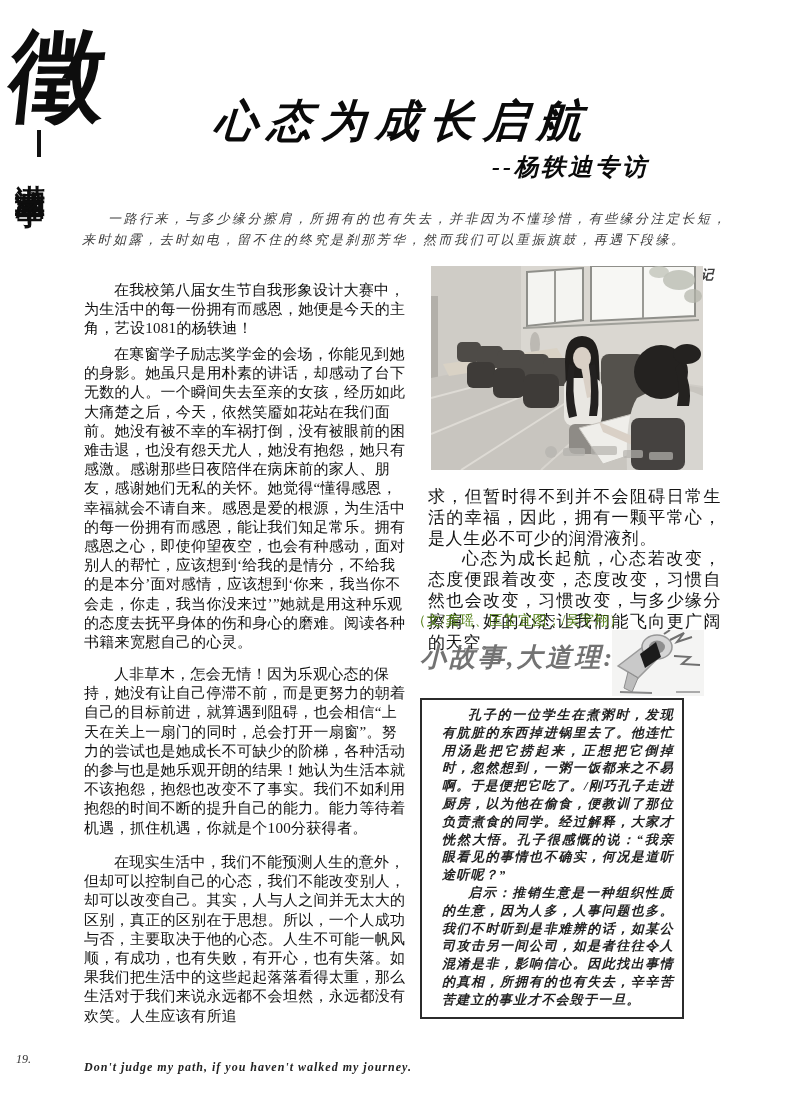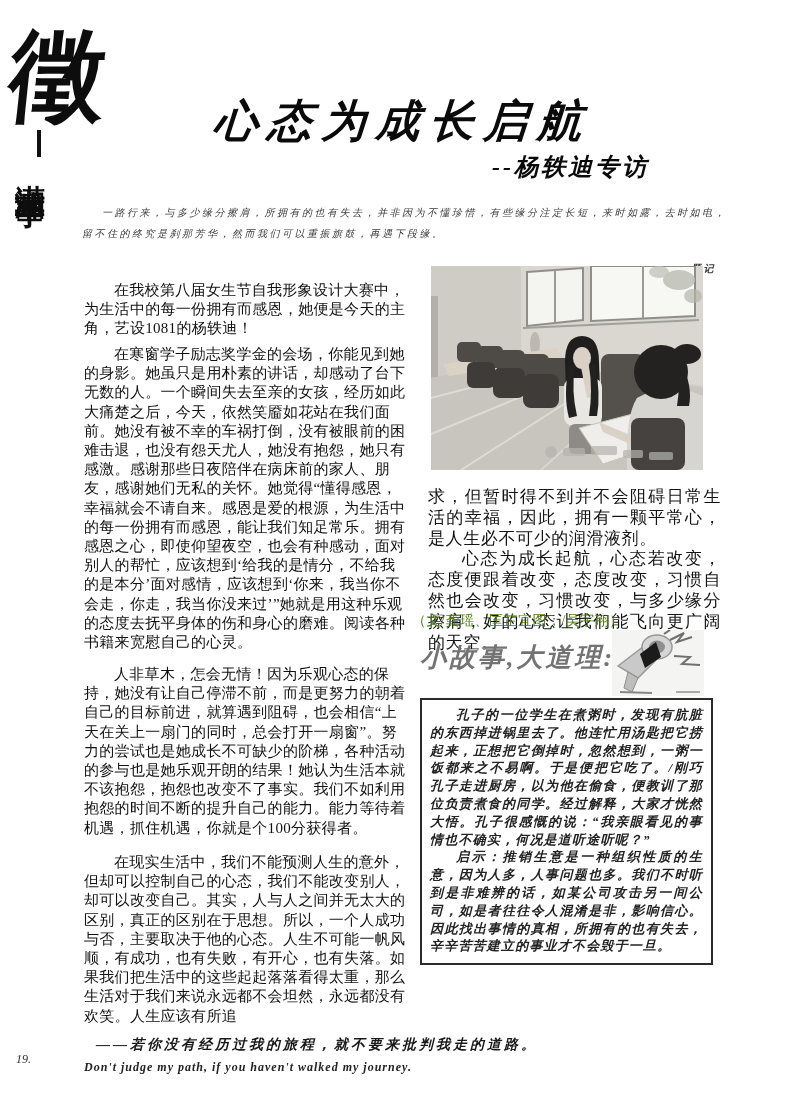--- a/index.html
+++ b/index.html
@@ -23,21 +23,21 @@
   
   .title{
     position:absolute;left:214px;top:92px;font-size:44px;font-weight:bold;font-style:italic;
     letter-spacing:10px;transform:skewX(-4deg);color:#0a0a0a;white-space:nowrap;
   }
   .subtitle{
     position:absolute;left:492px;top:151px;font-size:24px;font-weight:bold;font-style:italic;
     letter-spacing:3px;color:#0a0a0a;white-space:nowrap;
   }
   .foreword{
-    position:absolute;left:82px;top:202px;width:648px;font-size:10px;line-height:21px;
+    position:absolute;left:82px;top:208px;width:648px;font-size:13px;line-height:21px;
     font-style:italic;letter-spacing:2.5px;color:#3c3c3c;
   }
   .foreword .fw-text{text-indent:2em;margin:0;}
   .foreword .fw-sign{margin:14px 14px 0 0;text-align:right;font-weight:bold;}
   .lp{position:absolute;left:84px;width:322px;font-size:15px;line-height:19.2px;
       letter-spacing:0.3px;text-indent:2em;}
   .lp1{top:266px;} .lp2{top:330px;} .lp3{top:650px;} .lp4{top:838px;}
   .photo{position:absolute;left:431px;top:266px;width:272px;height:204px;}
   .rc{position:absolute;left:420px;width:293px;font-size:17px;line-height:21px;
       letter-spacing:0.6px;text-align:justify;margin:8px;color:#141414;}
@@ -45,22 +45,22 @@
   .rc2{top:540px;text-indent:2em;}
   .attribution{position:absolute;left:412px;top:612px;width:290px;
       font-size:14px;letter-spacing:0.5px;color:#4d7c0f;}
   
   .story-head{
     position:absolute;left:420px;top:640px;font-size:26px;font-weight:bold;font-style:italic;
     letter-spacing:3px;color:#737373;white-space:nowrap;
   }
   .megaphone{position:absolute;left:612px;top:630px;width:92px;height:66px;}
   .story-box{
-    position:absolute;left:420px;top:698px;width:293px;box-sizing:border-box;
-    border:2px solid #2b2b2b;padding:6px 8px 8px 8px;background:#fff;
+    position:absolute;left:420px;top:698px;width:264px;box-sizing:border-box;
+    border:2px solid #2b2b2b;padding:6px 8px 8px 20px;background:#fff;
   }
   .story-box p{
     margin:0;font-size:13px;line-height:17.8px;letter-spacing:1.2px;text-align:justify;
     font-style:italic;font-weight:600;color:#232323;text-indent:2em;
   }
   
   .quote-en{
     position:absolute;left:84px;top:1060px;font-size:12px;font-style:italic;font-weight:600;
     letter-spacing:1px;color:#222;
   }
@@ -180,16 +180,15 @@
       </g>
       <line x1="64" y1="62" x2="88" y2="62" stroke="#aaaaaa" stroke-width="2"></line>
     </svg>
   </div>
   <div class="story-box">
     <p>孔子的一位学生在煮粥时，发现有肮脏的东西掉进锅里去了。他连忙用汤匙把它捞起来，正想把它倒掉时，忽然想到，一粥一饭都来之不易啊。于是便把它吃了。/刚巧孔子走进厨房，以为他在偷食，便教训了那位负责煮食的同学。经过解释，大家才恍然大悟。孔子很感慨的说：“我亲眼看见的事情也不确实，何况是道听途听呢？”</p>
     <p>启示：推销生意是一种组织性质的生意，因为人多，人事问题也多。我们不时听到是非难辨的话，如某公司攻击另一间公司，如是者往往令人混淆是非，影响信心。因此找出事情的真相，所拥有的也有失去，辛辛苦苦建立的事业才不会毁于一旦。</p>
   </div>
 
   <div class="quote-en">Don't judge my path, if you haven't walked my journey.</div>
-  <div class="quote-zh">——若你没有经历过我的旅程，就不要来批判我走的道路。</div>
   <div class="page-num">19.</div>
 
 </div>
 
 </body></html>

